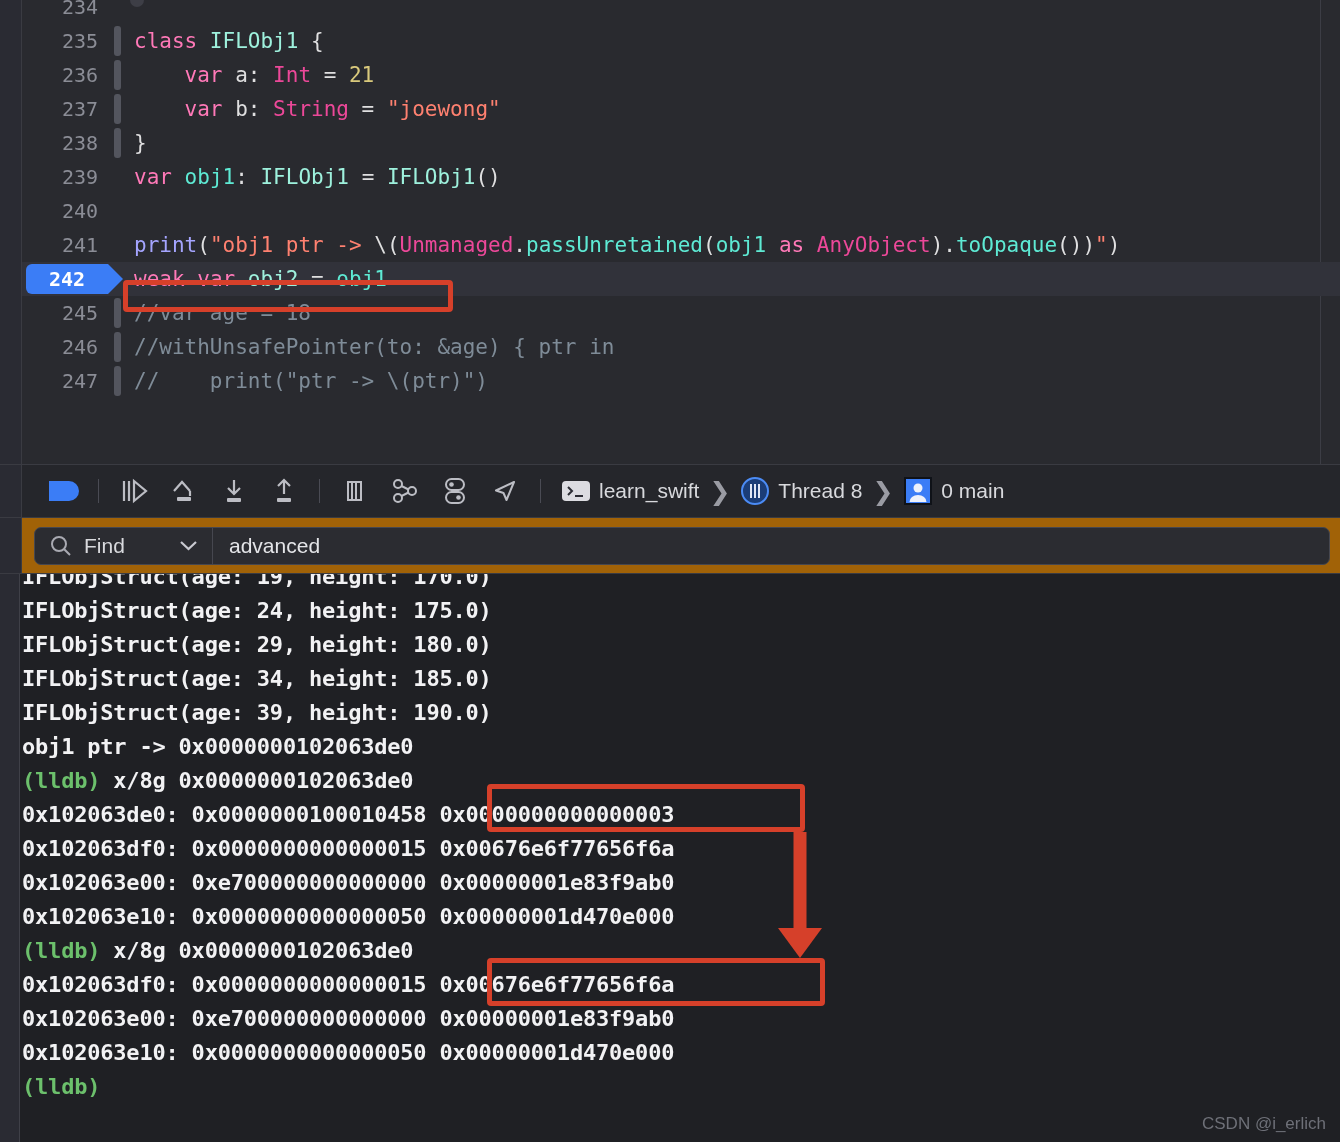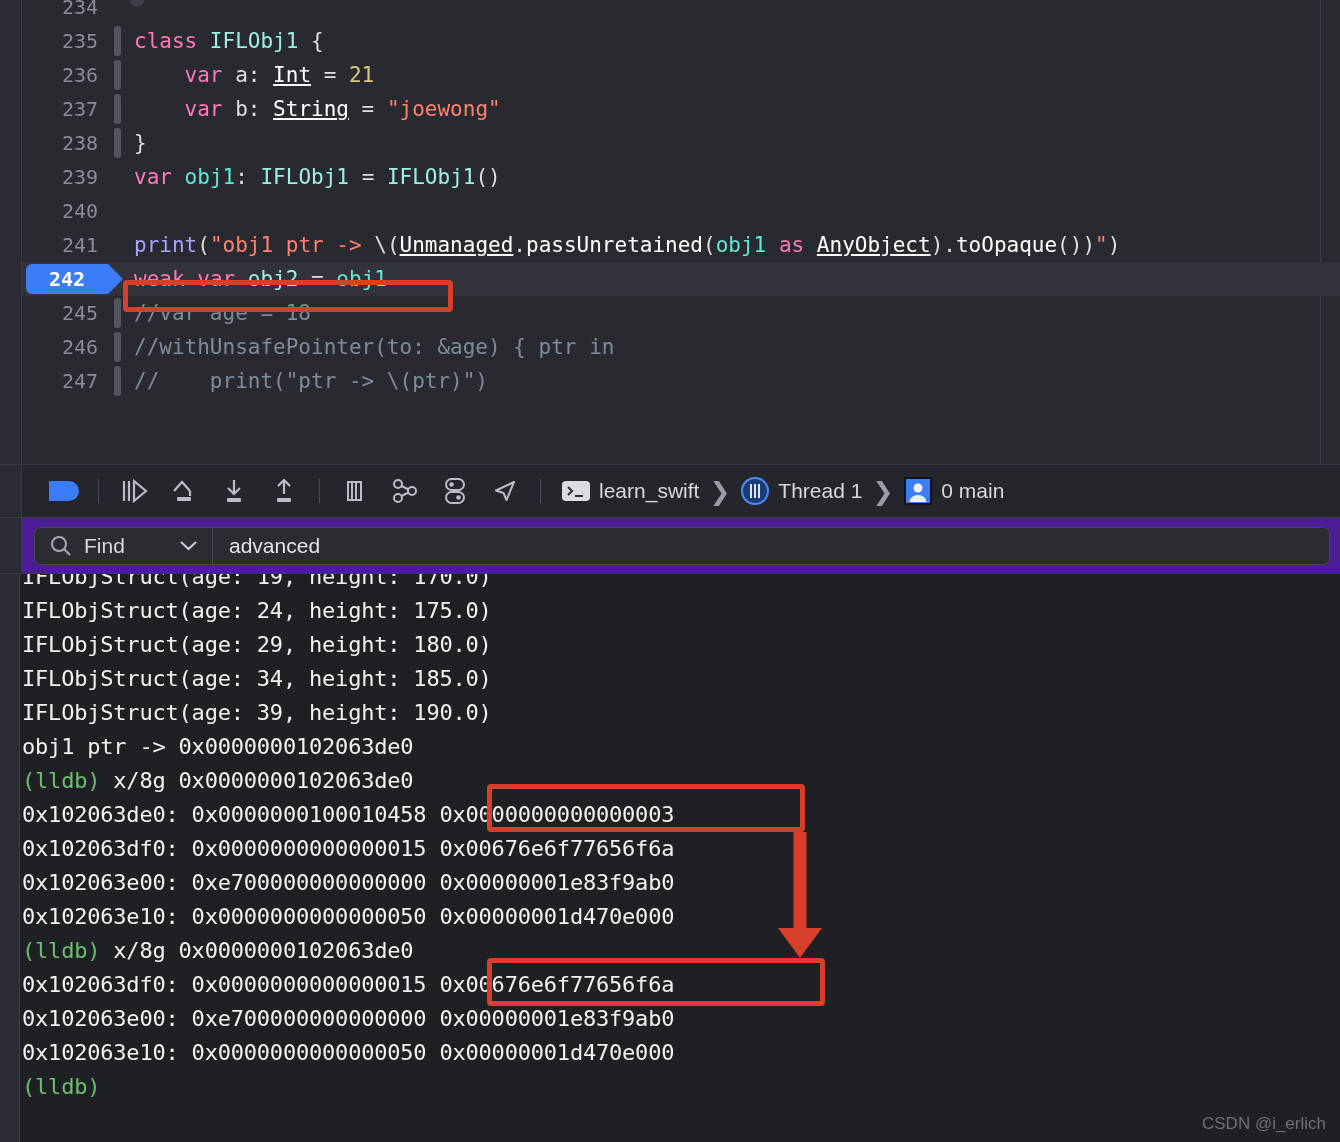--- a/index.html
+++ b/index.html
@@ -55,28 +55,28 @@
     content: ""; position: absolute; right: -15px; top: 0;
     border-top: 15px solid transparent; border-bottom: 15px solid transparent;
     border-left: 15px solid #3b7df6;
   }
   .cl.curline { background: #31323a; }
   .cl.execline { background: #2f4033; }
 
   
   .kw   { color: #ff79b8; }
   .type { color: #9ef1dd; }
-  .typ2 { color: #ffffff; text-decoration: underline; }
+  .typ2 { color: #ec4899; }
   .num  { color: #d9c97c; }
   .str  { color: #ff8170; }
   .fn   { color: #a5a5ff; }
   .id   { color: #5eead4; }
   .plain{ color: #dfdfe0; }
   .cmt  { color: #7f8c98; }
-  .mem  { color: #ffffff; }
+  .mem  { color: #5eead4; }
   .punc { color: #dfdfe0; }
   .strunder { color: #ff8170; border-bottom: 3px solid #6ac46a; }
 
   
   #debugbar {
     position: absolute; left: 0; top: 464px; width: 1340px; height: 54px;
     background: #25262b; border-top: 1px solid #3a3b42; border-bottom: 1px solid #3a3b42;
     display: flex; align-items: center; gap: 8px;
   }
   #debugbar .rail { width: 22px; height: 100%; background: #2a2b33; border-right:1px solid #3a3b42;}
@@ -85,21 +85,21 @@
   .crumb { display: flex; align-items: center; height: 54px; }
   .crumb-label {
     color: #d8d9dd; font-size: 21px; margin: 0 6px 0 8px;
     font-family: "Liberation Sans", sans-serif;
   }
   .chev { color: #9a9ba3; font-size: 25px; margin: 0 4px; font-weight: 300; }
 
   
   #findbar {
     position: absolute; left: 0; top: 518px; width: 1340px; height: 56px;
-    background: #4c1d95; border-bottom: 1px solid #3a3b42;
+    background: #a16207; border-bottom: 1px solid #3a3b42;
     display: flex; align-items: center;
   }
   #findbar .rail { width: 22px; height: 100%; background: #2a2b33; border-right:1px solid #3a3b42;}
   .find-wrap {
     display: flex; align-items: center; height: 38px; margin-left: 12px;
     border: 1px solid #46474f; border-radius: 7px; background: #2b2c31;
     width: 1296px;
   }
   .find-scope {
     display: flex; align-items: center; gap: 12px;
@@ -114,21 +114,21 @@
   
   #console {
     position: absolute; left: 0; top: 574px; width: 1340px; height: 568px;
     background: #1f2024; overflow: hidden;
   }
   #console .rail { position:absolute; left:0; top:0; width: 20px; height: 100%; background: #2a2b33; border-right:1px solid #3f4048;}
   .con-lines { position: absolute; left: 22px; top: -14px; }
   .con-line {
     height: 34px; line-height: 34px; white-space: pre;
     font-family: "DejaVu Sans Mono", monospace; font-size: 22px;
-    font-weight: 400; color: #f2f2f4; letter-spacing: -0.2px;
+    font-weight: 700; color: #f2f2f4; letter-spacing: -0.2px;
   }
   .lldb { color: #6cc06c; }
 
   
   .anno-box {
     position: absolute; border: 5px solid #d6402a; border-radius: 4px;
     pointer-events: none;
   }
   .anno-arrow { position: absolute; pointer-events: none; }
 
@@ -239,21 +239,21 @@
         </svg>
       </span>
       <span class="crumb-label">learn_swift</span>
       <span class="chev">❯</span>
       <span style="display:flex;margin-left:6px">
         <svg width="30" height="30" viewBox="0 0 30 30">
           <circle cx="15" cy="15" r="13" fill="#1b3d77" stroke="#4b8bf5" stroke-width="2"></circle>
           <path d="M11 8 v14 M15 8 v14 M19 8 v14" stroke="#dfe6f5" stroke-width="2"></path>
         </svg>
       </span>
-      <span class="crumb-label">Thread 1</span>
+      <span class="crumb-label">Thread 8</span>
       <span class="chev">❯</span>
       <span style="display:flex;margin-left:6px">
         <svg width="30" height="30" viewBox="0 0 30 30">
           <rect x="1" y="1" width="28" height="28" fill="#0f1218"></rect>
           <rect x="3" y="3" width="24" height="24" fill="#3b7df6"></rect>
           <circle cx="15" cy="12" r="4.5" fill="#eef2fb"></circle>
           <path d="M6.5 26 a8.5 7 0 0 1 17 0 z" fill="#eef2fb"></path>
         </svg>
       </span>
       <span class="crumb-label">0 main</span>

